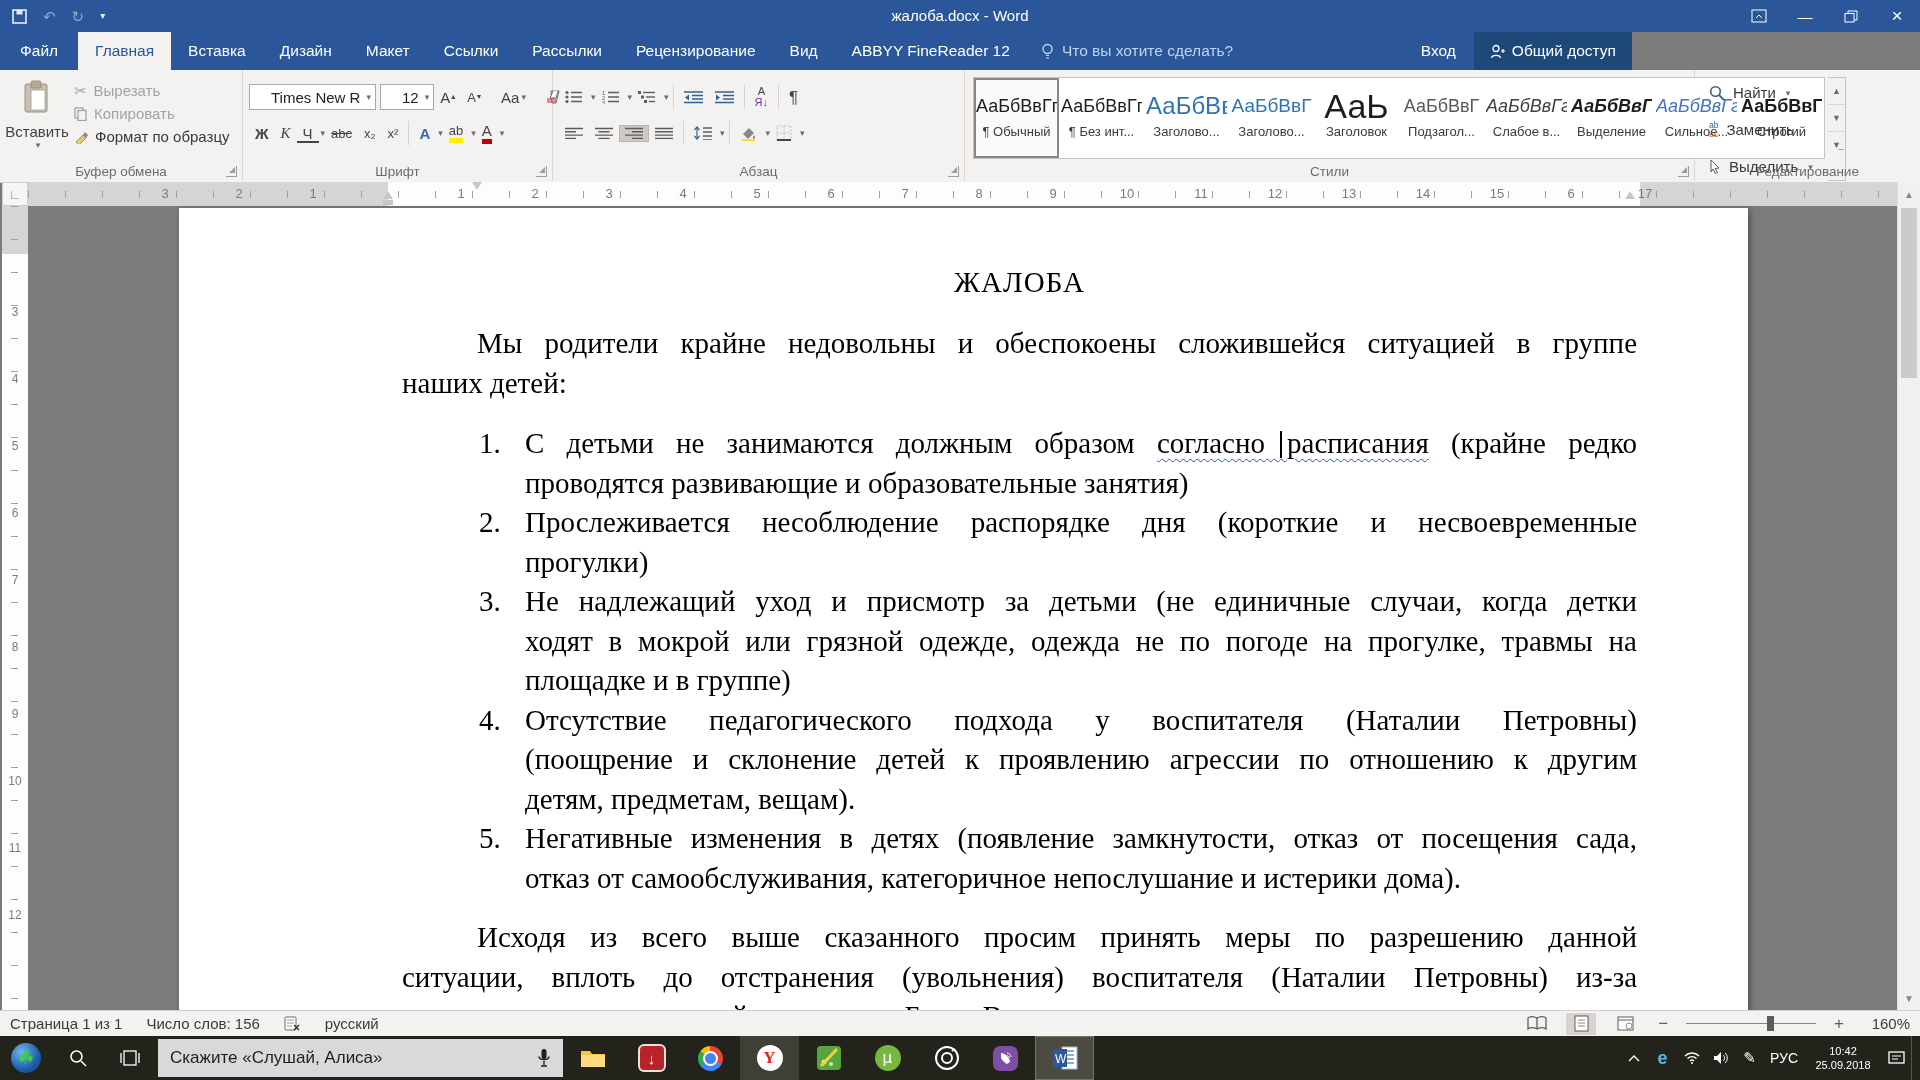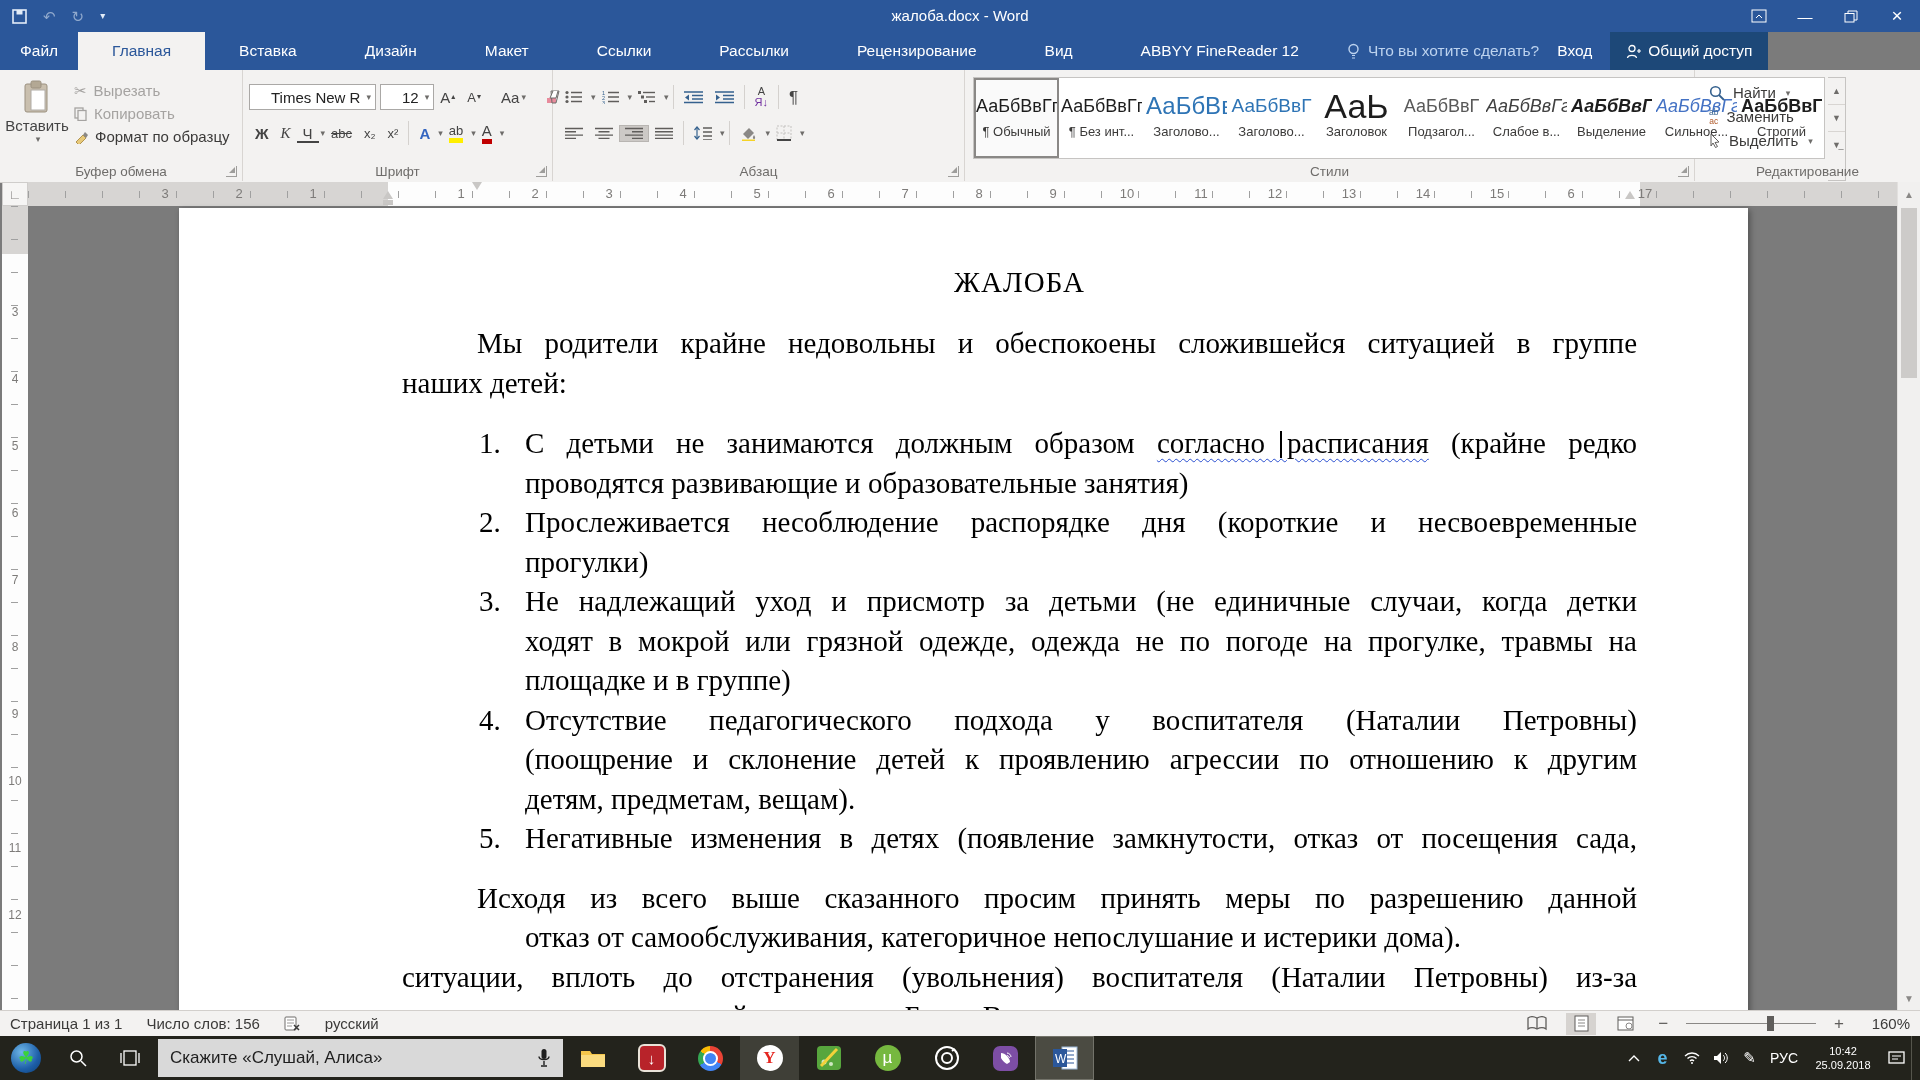--- a/index.html
+++ b/index.html
@@ -10,21 +10,21 @@
   #titlebar{position:absolute;left:0;top:0;width:1920px;height:32px;background:#2b579a;color:#fff}
   .qat{position:absolute;left:12px;top:0;height:32px;display:flex;align-items:center;gap:16px;color:#e3ecf8}
   .qat .gi{font-size:15px;line-height:1;color:#e3ecf8}
   .qat .dim{color:#8fa8cc}
   #wintitle{position:absolute;left:0;top:0;width:100%;height:32px;text-align:center;line-height:32px;font-size:15px}
   .winctl{position:absolute;right:0;top:0;height:32px;display:flex}
   .wbtn{width:46px;height:32px;display:flex;align-items:center;justify-content:center;color:#fff;font-size:15px}
 
   
   #tabsrow{position:absolute;left:0;top:32px;width:1632px;height:38px;background:#2b579a;display:flex;align-items:stretch;color:#fff;font-size:15.5px}
-  .tab{padding:0 34px;display:flex;align-items:center;white-space:nowrap}
+  .tab{padding:0 17px;display:flex;align-items:center;white-space:nowrap}
   .tab.active{background:#f3f2f1;color:#2b579a}
   .tellme{display:flex;align-items:center;gap:8px;color:#bdd3ef;margin-left:14px;white-space:nowrap}
   .signin{margin-left:auto;display:flex;align-items:center;padding:0 18px}
   .sharebtn{background:#1d4878;display:flex;align-items:center;gap:7px;padding:0 16px;white-space:nowrap}
 
   
   #ribbon{position:absolute;left:0;top:70px;width:1920px;height:112px;background:#f3f2f1;border-bottom:1px solid #d2cfcc;display:flex;color:#3b3a39}
   .group{position:relative;border-right:1px solid #d8d5d2;box-sizing:border-box;flex:none;height:111px}
   .glabel{position:absolute;bottom:2px;left:0;right:0;text-align:center;font-size:13.5px;color:#6e6c6a}
   .launcher{position:absolute;bottom:4px;right:5px;width:10px;height:10px;border-left:1px solid #8a8886;border-bottom:1px solid #8a8886;transform:rotate(-90deg);opacity:.8}
@@ -47,21 +47,21 @@
   .sgal{display:flex;background:#fff;border:1px solid #c6c4c2;height:80px;margin:7px 2px 0 8px}
   .sitem{width:85px;box-sizing:border-box;text-align:center;padding-top:8px;border:2px solid transparent}
   .sitem.sel{border-color:#8a8886;background:#fafafa}
   .sprev{display:block;font-family:"Liberation Sans",sans-serif;font-size:18px;line-height:36px;white-space:nowrap;overflow:hidden;color:#1d1d1d}
   .sname{font-size:13px;color:#3b3a39;white-space:nowrap;overflow:hidden;display:block}
   .pv-b{color:#2e74b5}.pv-big{font-size:34px;font-weight:300;line-height:36px}.pv-i{font-style:italic}
   .pv-bi{font-style:italic;font-weight:bold}.pv-ib{font-style:italic;color:#4472c4}.pv-bold{font-weight:bold}
   .scol{display:flex;flex-direction:column;margin:7px 0 0 1px;border:1px solid #c6c4c2;border-left:none;background:#f3f2f1}
   .scol span{width:17px;height:26px;display:flex;align-items:center;justify-content:center;font-size:9px;color:#6e6c6a;border-bottom:1px solid #d8d5d2}
   
-  .edrows{display:flex;flex-direction:column;gap:7px;margin:14px 0 0 14px;font-size:15px}
+  .edrows{display:flex;flex-direction:column;gap:20px;margin:14px 0 0 14px;font-size:15px}
   .edrow{display:flex;align-items:center;gap:8px;white-space:nowrap}
 
   
   #corner{position:absolute;left:2px;top:182px;width:26px;height:24px;background:#f6f5f4;border:1px solid #cfcdcb;box-sizing:border-box;
           color:#8a8886;font-size:13px;display:flex;align-items:center;justify-content:center}
   #hruler{position:absolute;left:28px;top:182px;width:1870px;height:24px;background:#d7d5d3;overflow:hidden}
   .hwhite{position:absolute;left:360px;top:0;width:1252px;height:24px;background:#fdfdfd}
   .hticks{position:absolute;left:0;top:9px;height:7px;width:100%;background:repeating-linear-gradient(90deg,#a0a0a0 0 1px,transparent 1px 37px)}
   .hnums{position:absolute;top:0;height:24px;display:flex}
   .hnums span{width:74px;text-align:center;font-size:13px;line-height:24px;color:#7d7b79;flex:none}
@@ -199,21 +199,21 @@
 
 <div id="ribbon">
 
   <div class="group" id="g-clip">
     <div class="pastebig">
       <svg width="28" height="34">
           <rect x="2" y="4" width="22" height="28" rx="2" fill="#c9bfae" stroke="#9b9180"></rect>
           <rect x="8" y="1" width="10" height="7" rx="1.5" fill="#b3a894" stroke="#9b9180"></rect>
           <rect x="8" y="10" width="14" height="20" fill="#fff" stroke="#b0aca6"></rect>
         </svg>
-      <span style="margin-top:3px">Вставить</span>
+      <span style="margin-top:9px">Вставить</span>
       <span class="caret">▾</span>
     </div>
     <div class="cliprows">
       <div class="cliprow gray">
         <span class="ic">✂</span>
         <span>Вырезать</span>
       </div>
       <div class="cliprow gray">
         <span class="ic">
           <svg width="13" height="14">
@@ -535,22 +535,22 @@
     <div class="dl li">проводятся развивающие и образовательные занятия)</div>
     <div class="dl j li"><span class="num">2.</span><span>Прослеживается несоблюдение распорядке дня (короткие и несвоевременные</span></div>
     <div class="dl li">прогулки)</div>
     <div class="dl j li"><span class="num">3.</span><span>Не надлежащий уход и присмотр за детьми (не единичные случаи, когда детки</span></div>
     <div class="dl j li">ходят в мокрой или грязной одежде, одежда не по погоде на прогулке, травмы на</div>
     <div class="dl li">площадке и в группе)</div>
     <div class="dl j li"><span class="num">4.</span><span>Отсутствие педагогического подхода у воспитателя (Наталии Петровны)</span></div>
     <div class="dl j li">(поощрение и склонение детей к проявлению агрессии по отношению к другим</div>
     <div class="dl li">детям, предметам, вещам).</div>
     <div class="dl j li"><span class="num">5.</span><span>Негативные изменения в детях (появление замкнутости, отказ от посещения сада,</span></div>
+    <div class="dl li">отказ от самообслуживания, категоричное непослушание и истерики дома).</div>
     <div class="dl j ind mt3">Исходя из всего выше сказанного просим принять меры по разрешению данной</div>
-    <div class="dl li">отказ от самообслуживания, категоричное непослушание и истерики дома).</div>
     <div class="dl j">ситуации, вплоть до отстранения (увольнения) воспитателя (Наталии Петровны) из-за</div>
     <div class="dl">несоответствия занимаемой должности. Более В</div>
   </div>
   <div id="caret"></div>
 </div>
 
 <div id="vscroll">
   <span class="sarrow" style="top:2px">▲</span>
   <div id="sthumb"></div>
   <span class="sarrow" style="bottom:2px">▼</span>

